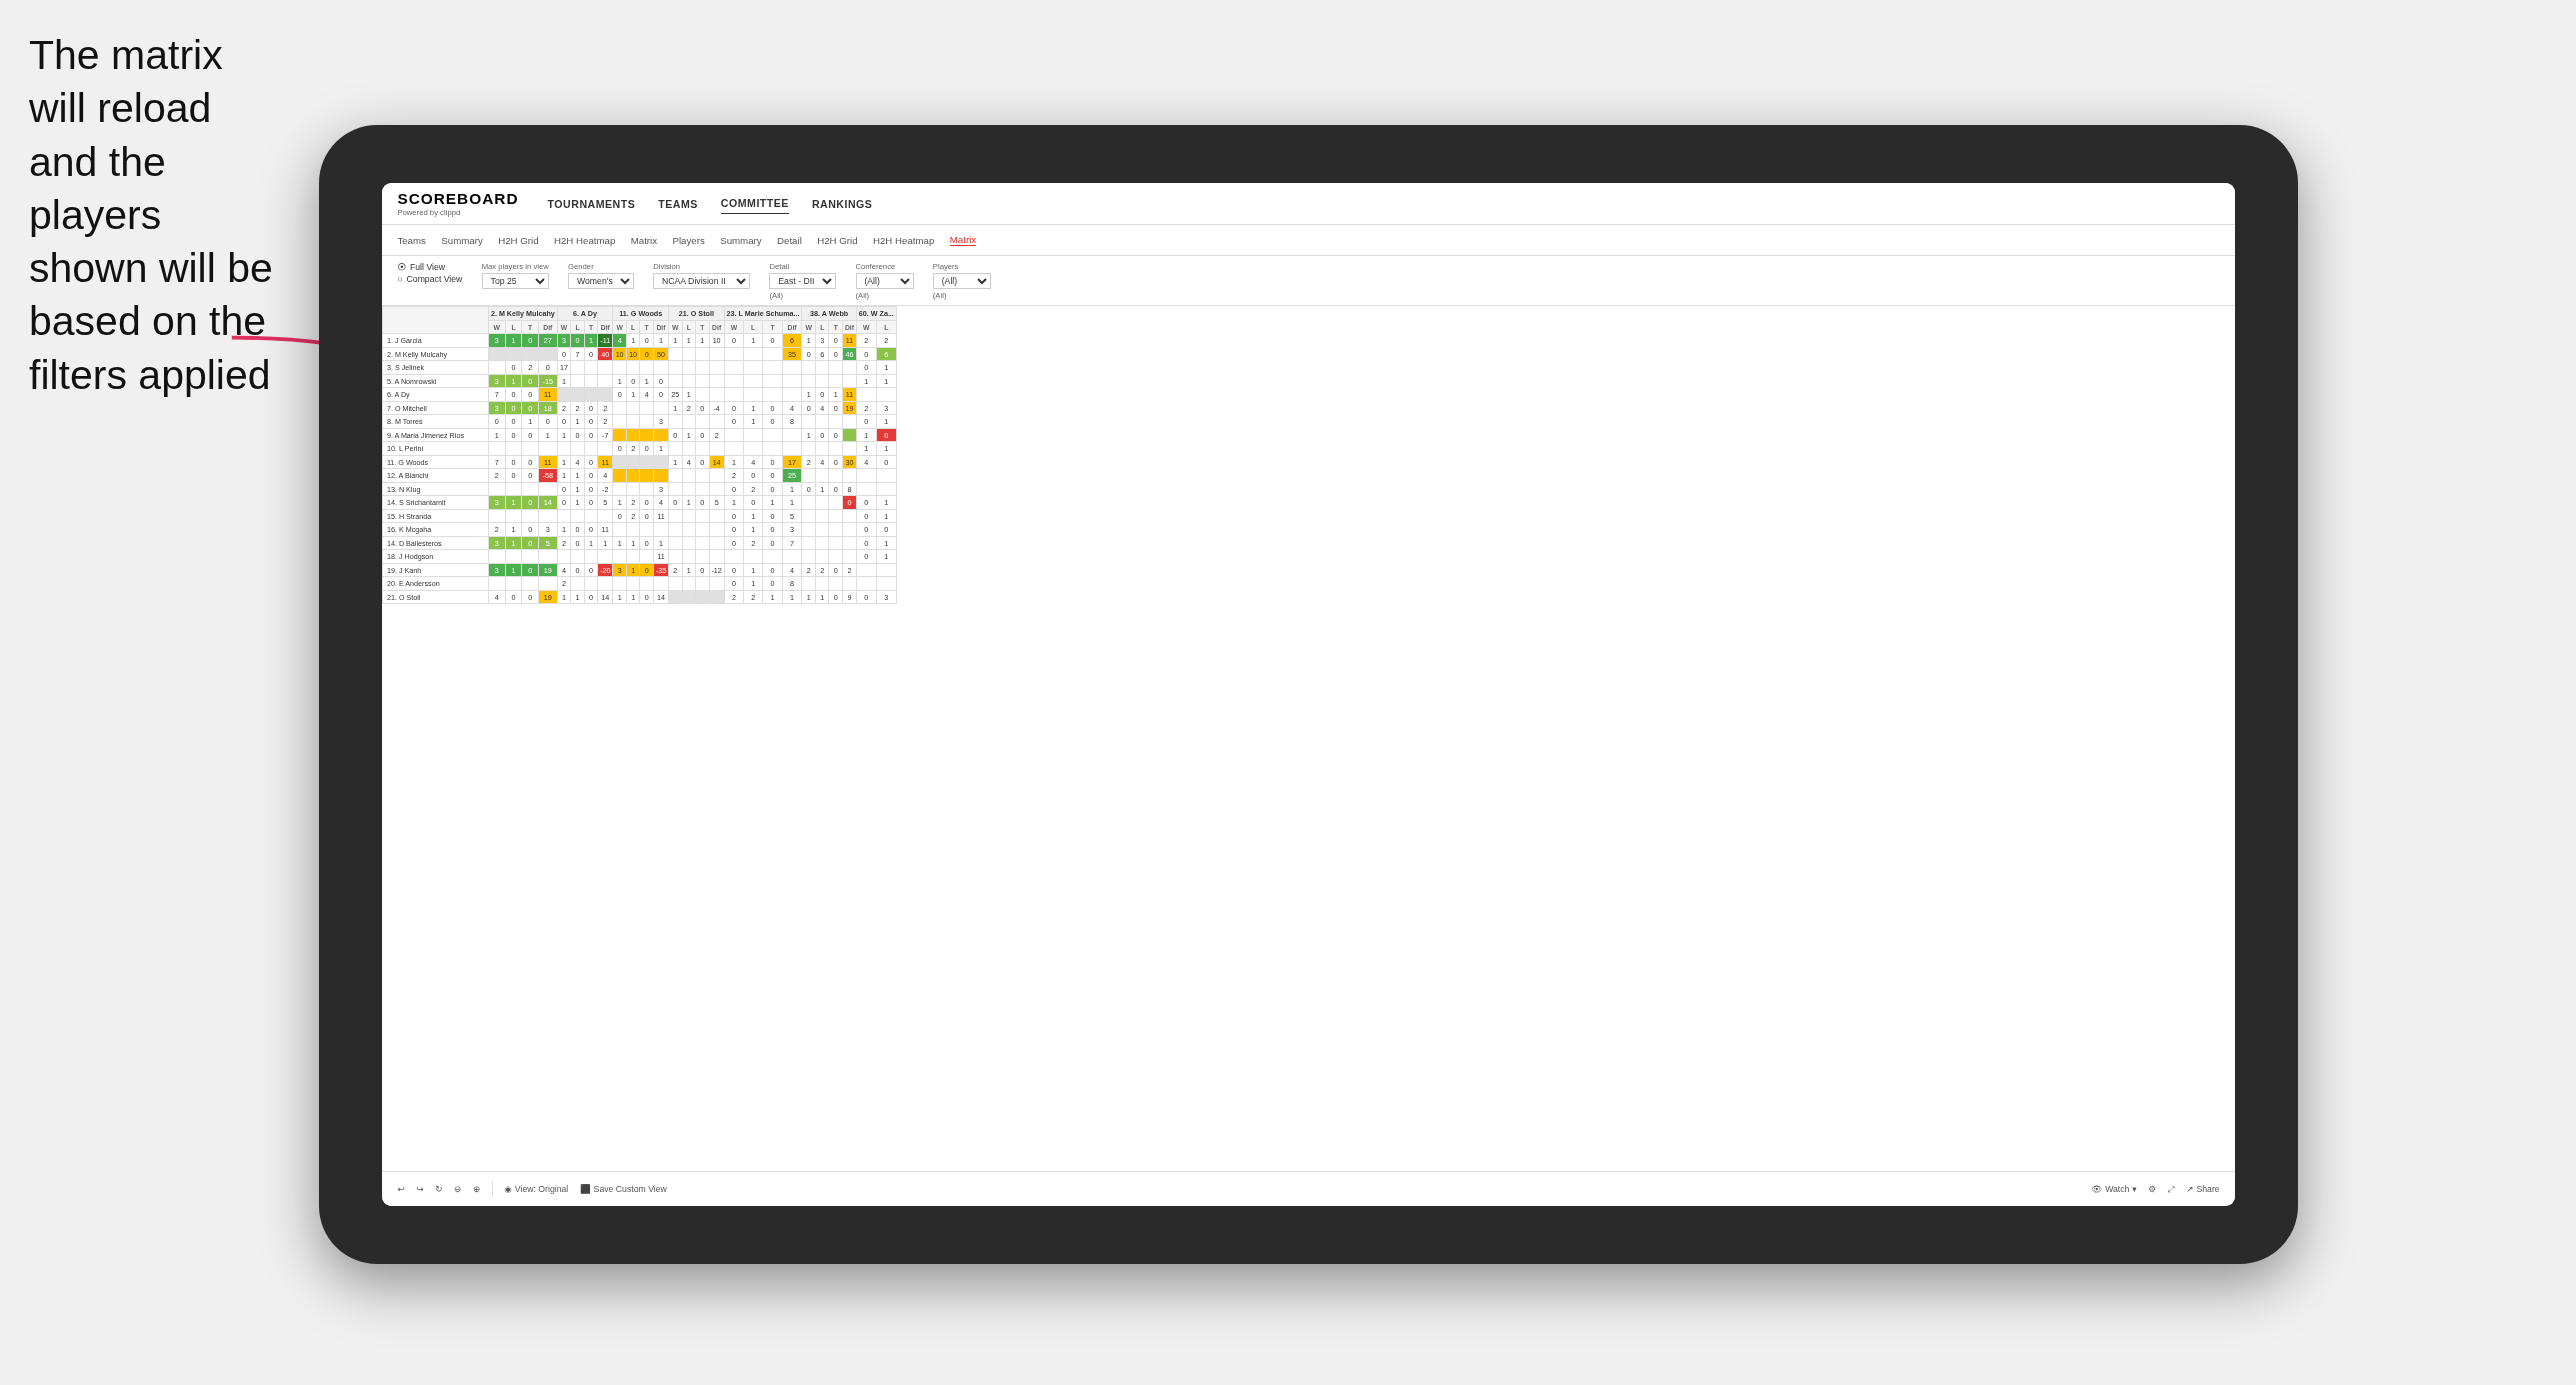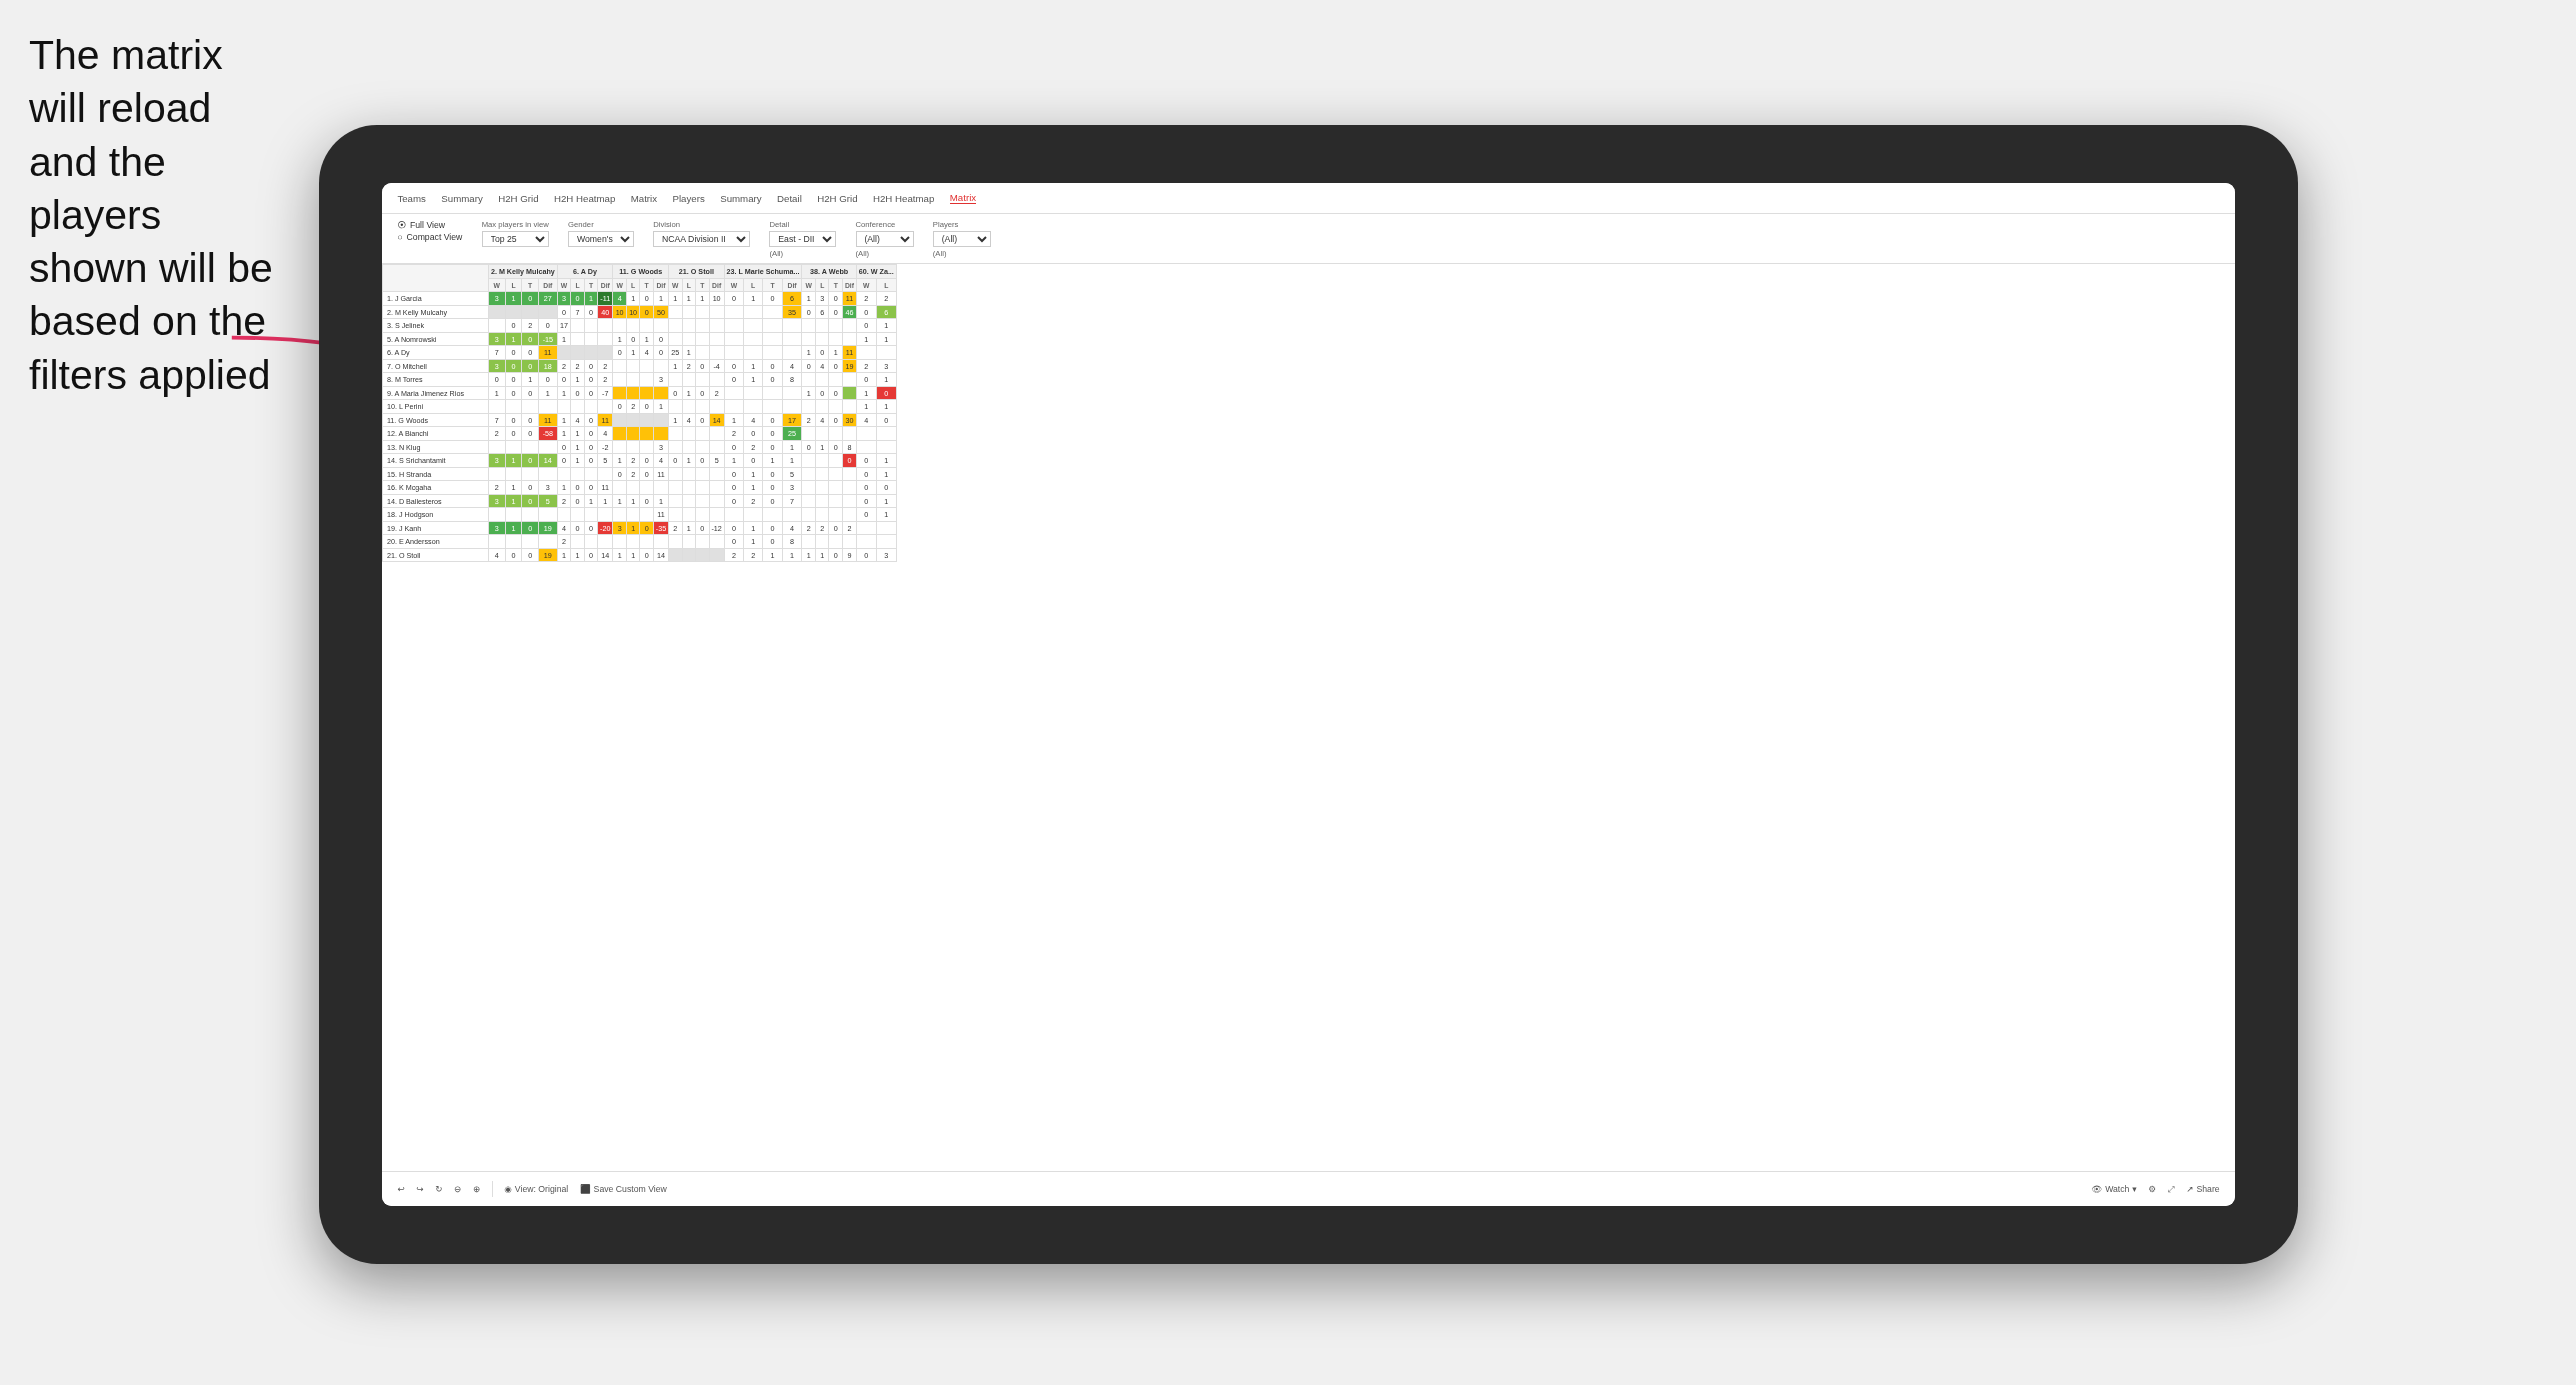--- a/index.html
+++ b/index.html
@@ -272,20 +272,32 @@
     <marker id="arrowhead" markerWidth="10" markerHeight="7" refX="10" refY="3.5" orient="auto">
       <polygon points="0 0, 10 3.5, 0 7" fill="#e03060"></polygon>
     </marker>
   </defs>
   <path d="M 10 10 C 50 10, 300 10, 370 160" stroke="#e03060" stroke-width="4" fill="none" marker-end="url(#arrowhead)"></path>
 </svg>
 
 <div class="tablet-frame">
   <div class="tablet-screen">
 
+    <div class="nav-bar">
+      <div class="scoreboard-logo">
+        <div class="logo-title">SCOREBOARD</div>
+        <div class="logo-sub">Powered by clippd</div>
+      </div>
+      <div class="nav-items">
+        <span class="nav-item">TOURNAMENTS</span>
+        <span class="nav-item">TEAMS</span>
+        <span class="nav-item active">COMMITTEE</span>
+        <span class="nav-item">RANKINGS</span>
+      </div>
+    </div>
 
     <div class="sub-nav">
       <span class="sub-nav-item">Teams</span>
       <span class="sub-nav-item">Summary</span>
       <span class="sub-nav-item">H2H Grid</span>
       <span class="sub-nav-item">H2H Heatmap</span>
       <span class="sub-nav-item">Matrix</span>
       <span class="sub-nav-item">Players</span>
       <span class="sub-nav-item">Summary</span>
       <span class="sub-nav-item">Detail</span>

